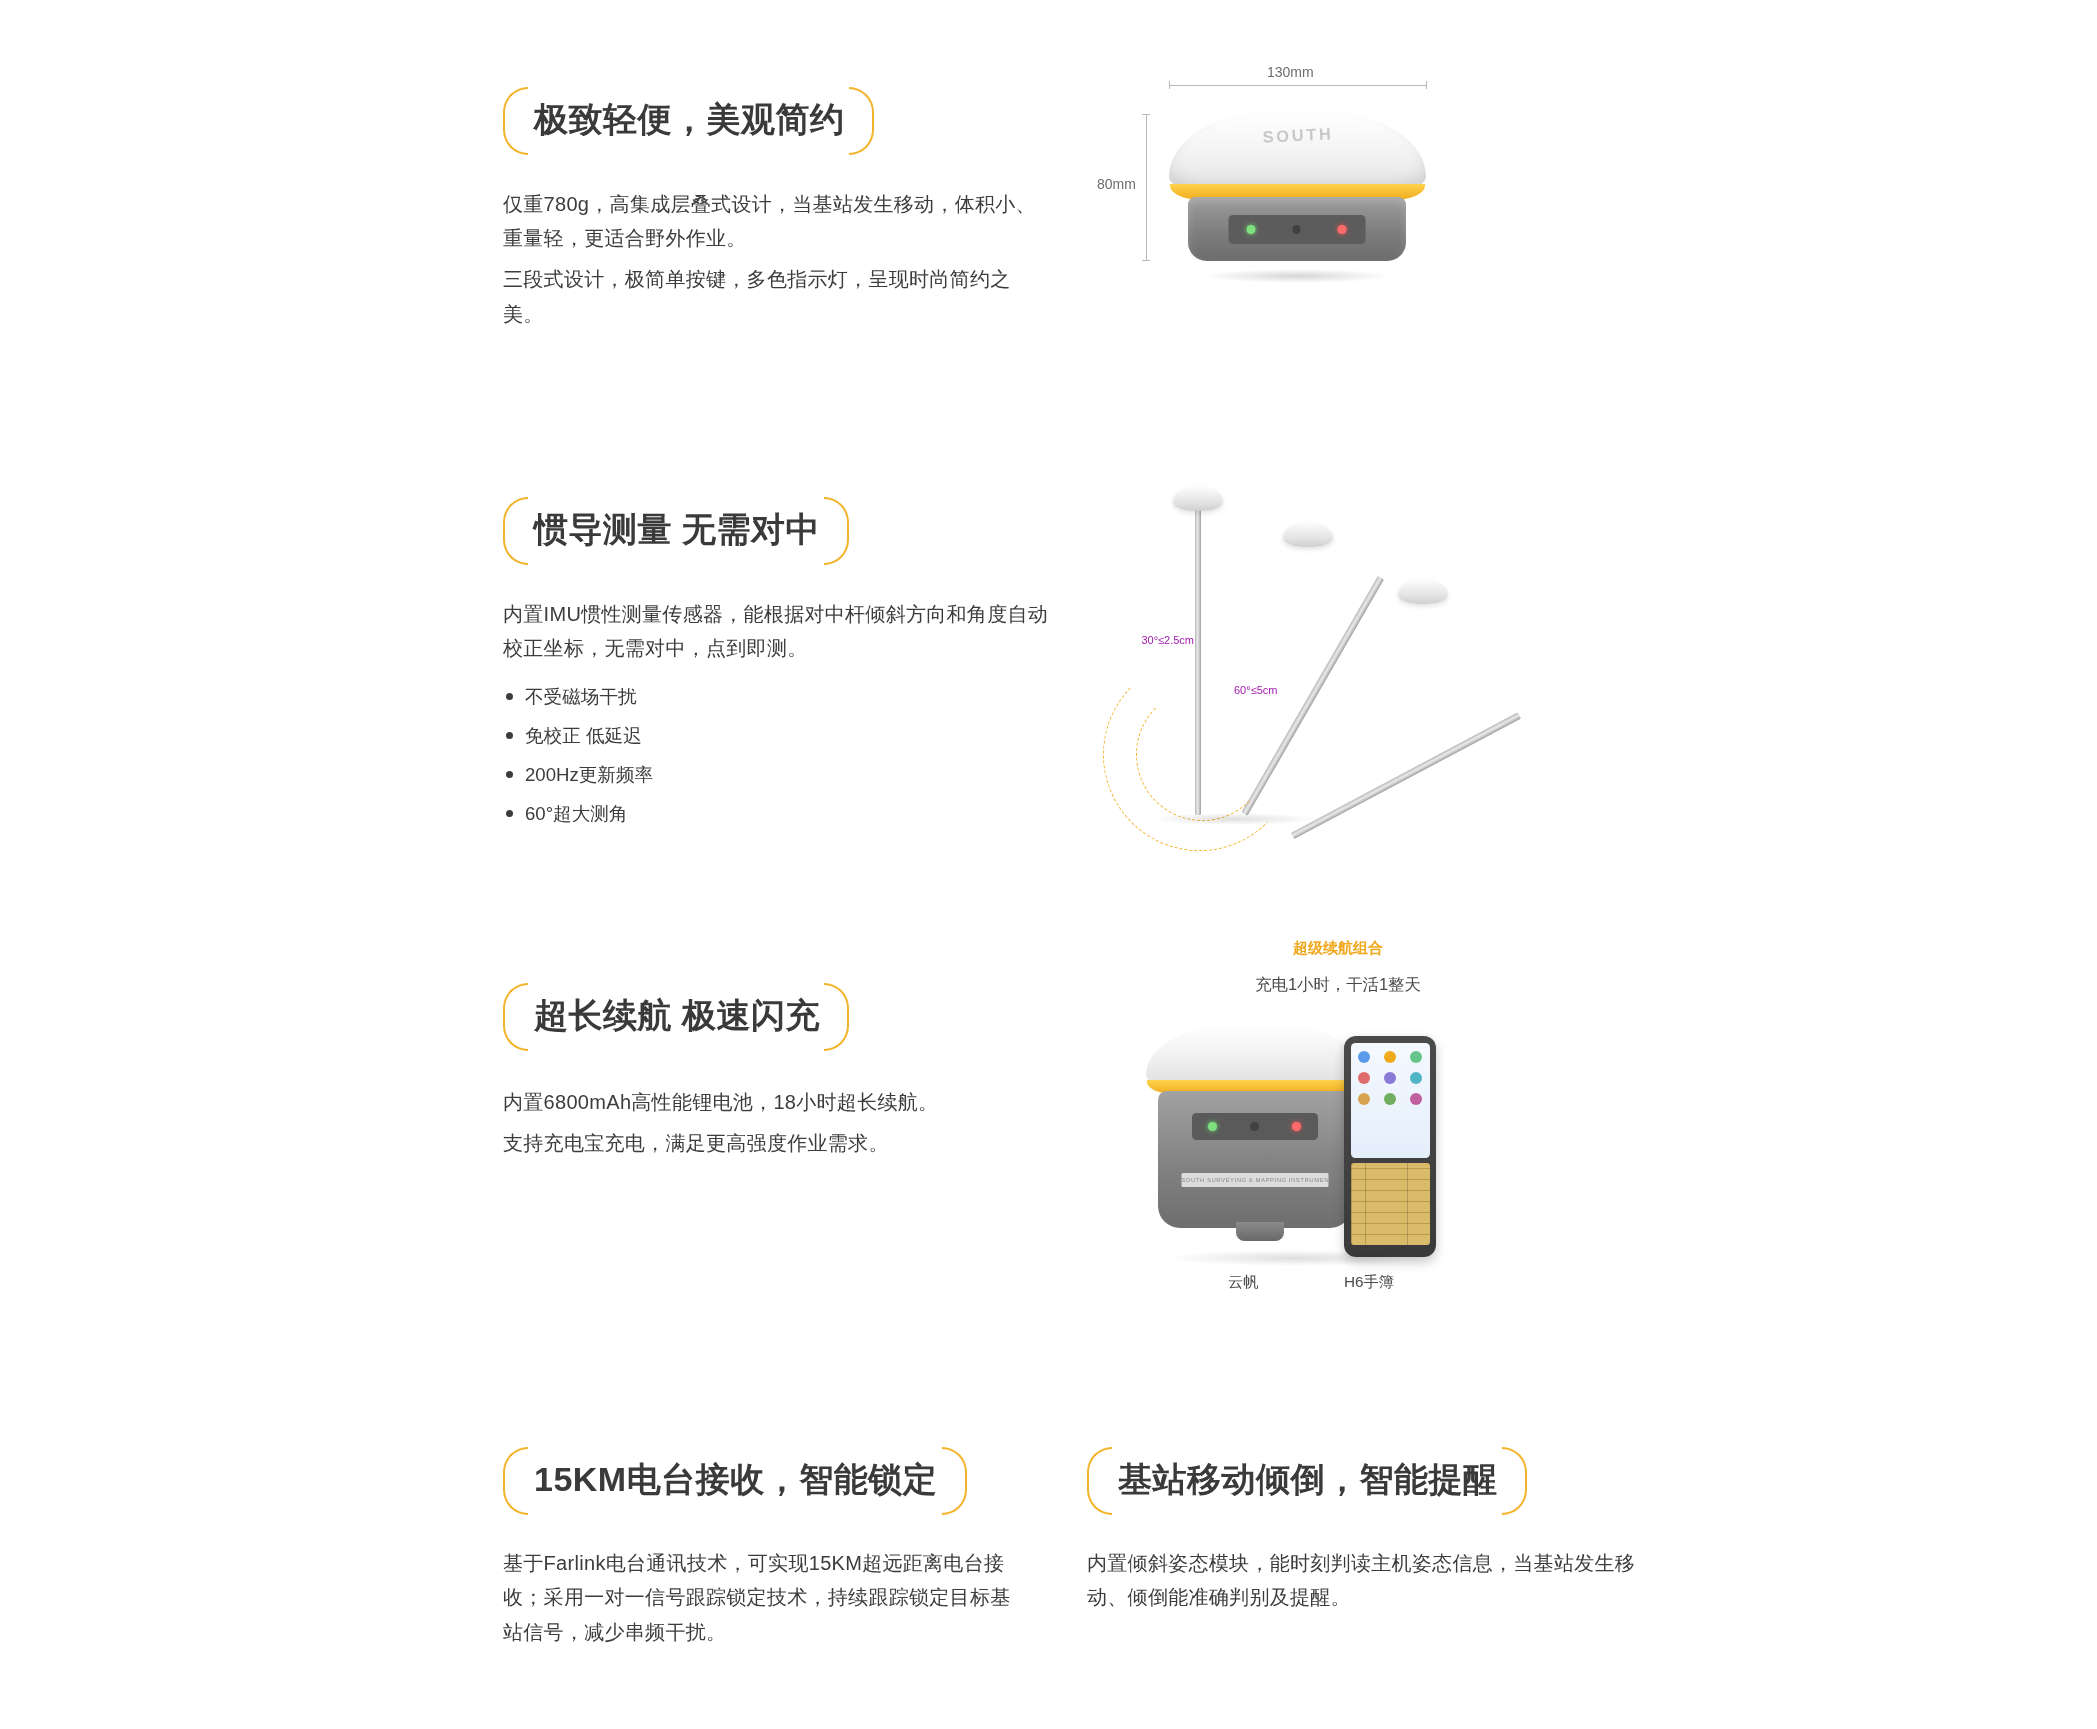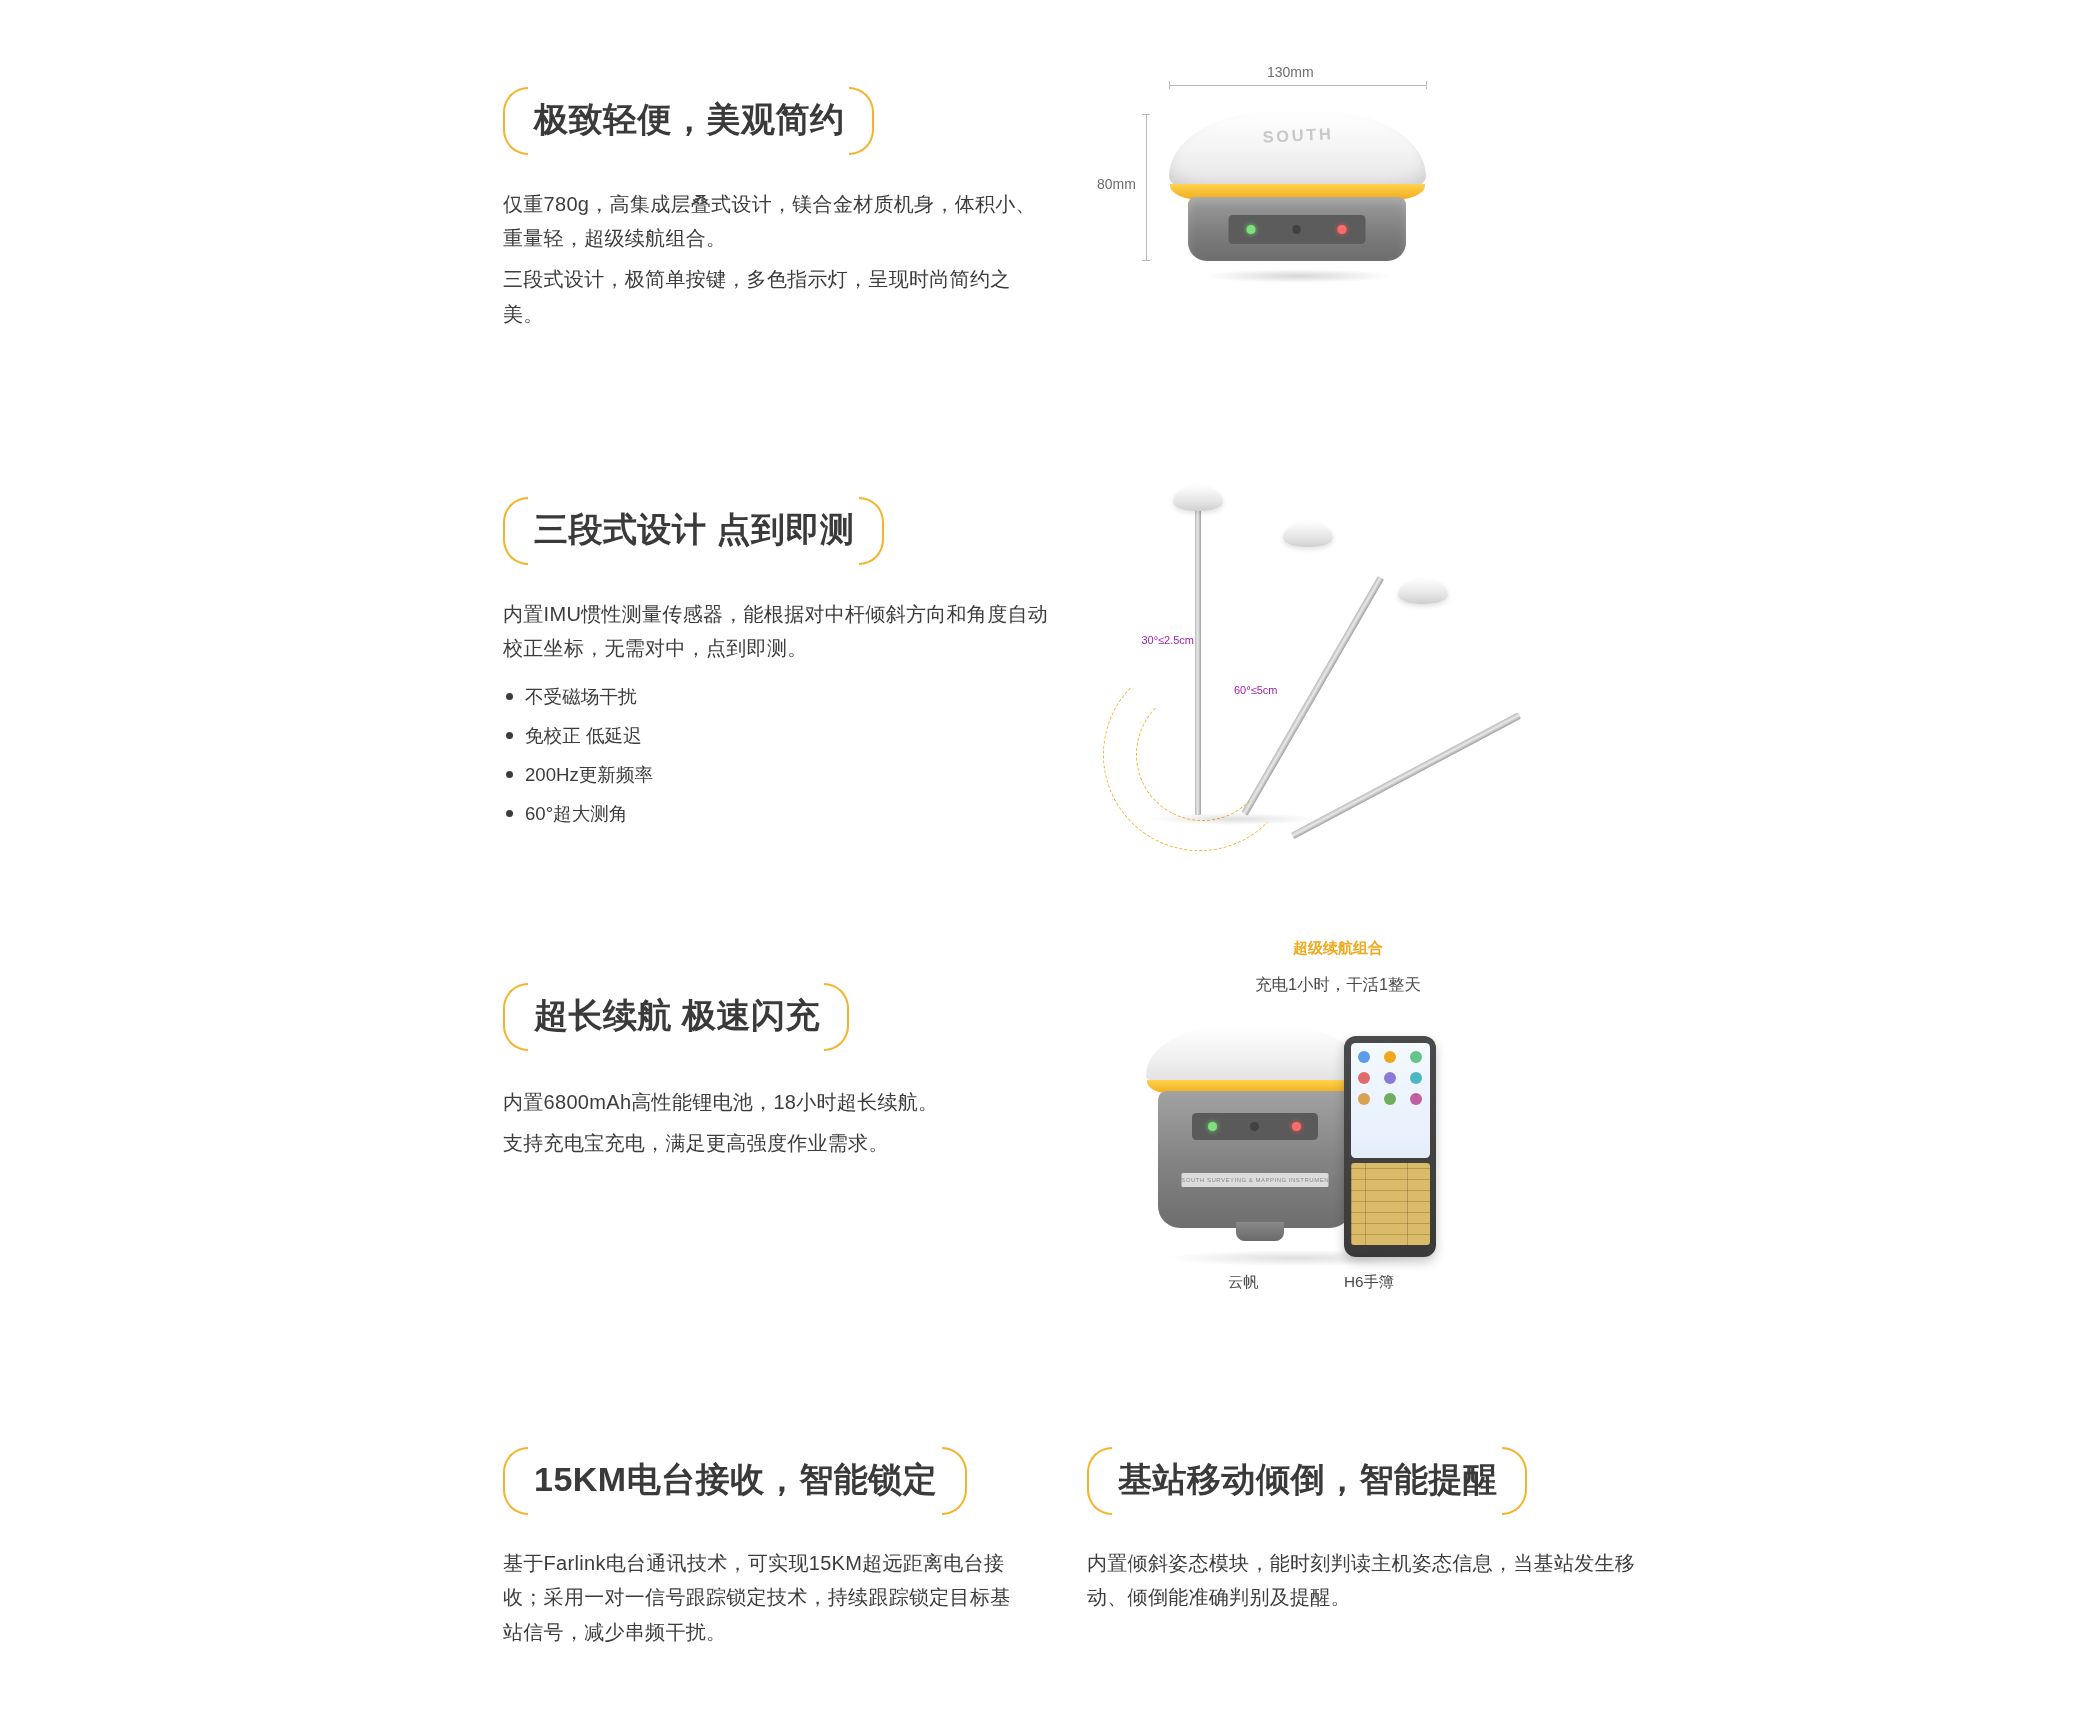--- a/index.html
+++ b/index.html
@@ -399,21 +399,21 @@
 
 <div class="page">
 
   <div class="section" id="block-1-text">
     <div class="headline">
       <span class="bracket-l"></span>
       <span>极致轻便，美观简约</span>
       <span class="bracket-r"></span>
     </div>
     <div class="body-text">
-      <p>仅重780g，高集成层叠式设计，镁合金材质机身，体积小、重量轻，超级续航组合。</p>
+      <p>仅重780g，高集成层叠式设计，当基站发生移动，体积小、重量轻，更适合野外作业。</p>
       <p>三段式设计，极简单按键，多色指示灯，呈现时尚简约之美。</p>
     </div>
   </div>
 
   <div id="art-1">
 
     <div class="dim-line-h" style="left:60px; top:25px; width:257px;"></div>
     <div class="tick-v" style="left:60px; top:21px;"></div>
     <div class="tick-v" style="left:317px; top:21px;"></div>
     <div class="dim-label" style="left:158px; top:4.4px;">130mm</div>
@@ -435,21 +435,21 @@
           <span class="rcv-led led-red"></span>
         </div>
       </div>
       <div class="rcv-shadow"></div>
     </div>
   </div>
 
   <div class="section" id="block-2-text">
     <div class="headline">
       <span class="bracket-l"></span>
-      <span>三段式设计 点到即测</span>
+      <span>惯导测量 无需对中</span>
       <span class="bracket-r"></span>
     </div>
     <div class="body-text">
       <p>内置IMU惯性测量传感器，能根据对中杆倾斜方向和角度自动校正坐标，无需对中，点到即测。</p>
     </div>
     <ul class="bullets">
       <li>不受磁场干扰</li>
       <li>免校正 低延迟</li>
       <li>200Hz更新频率</li>
       <li>60°超大测角</li>

